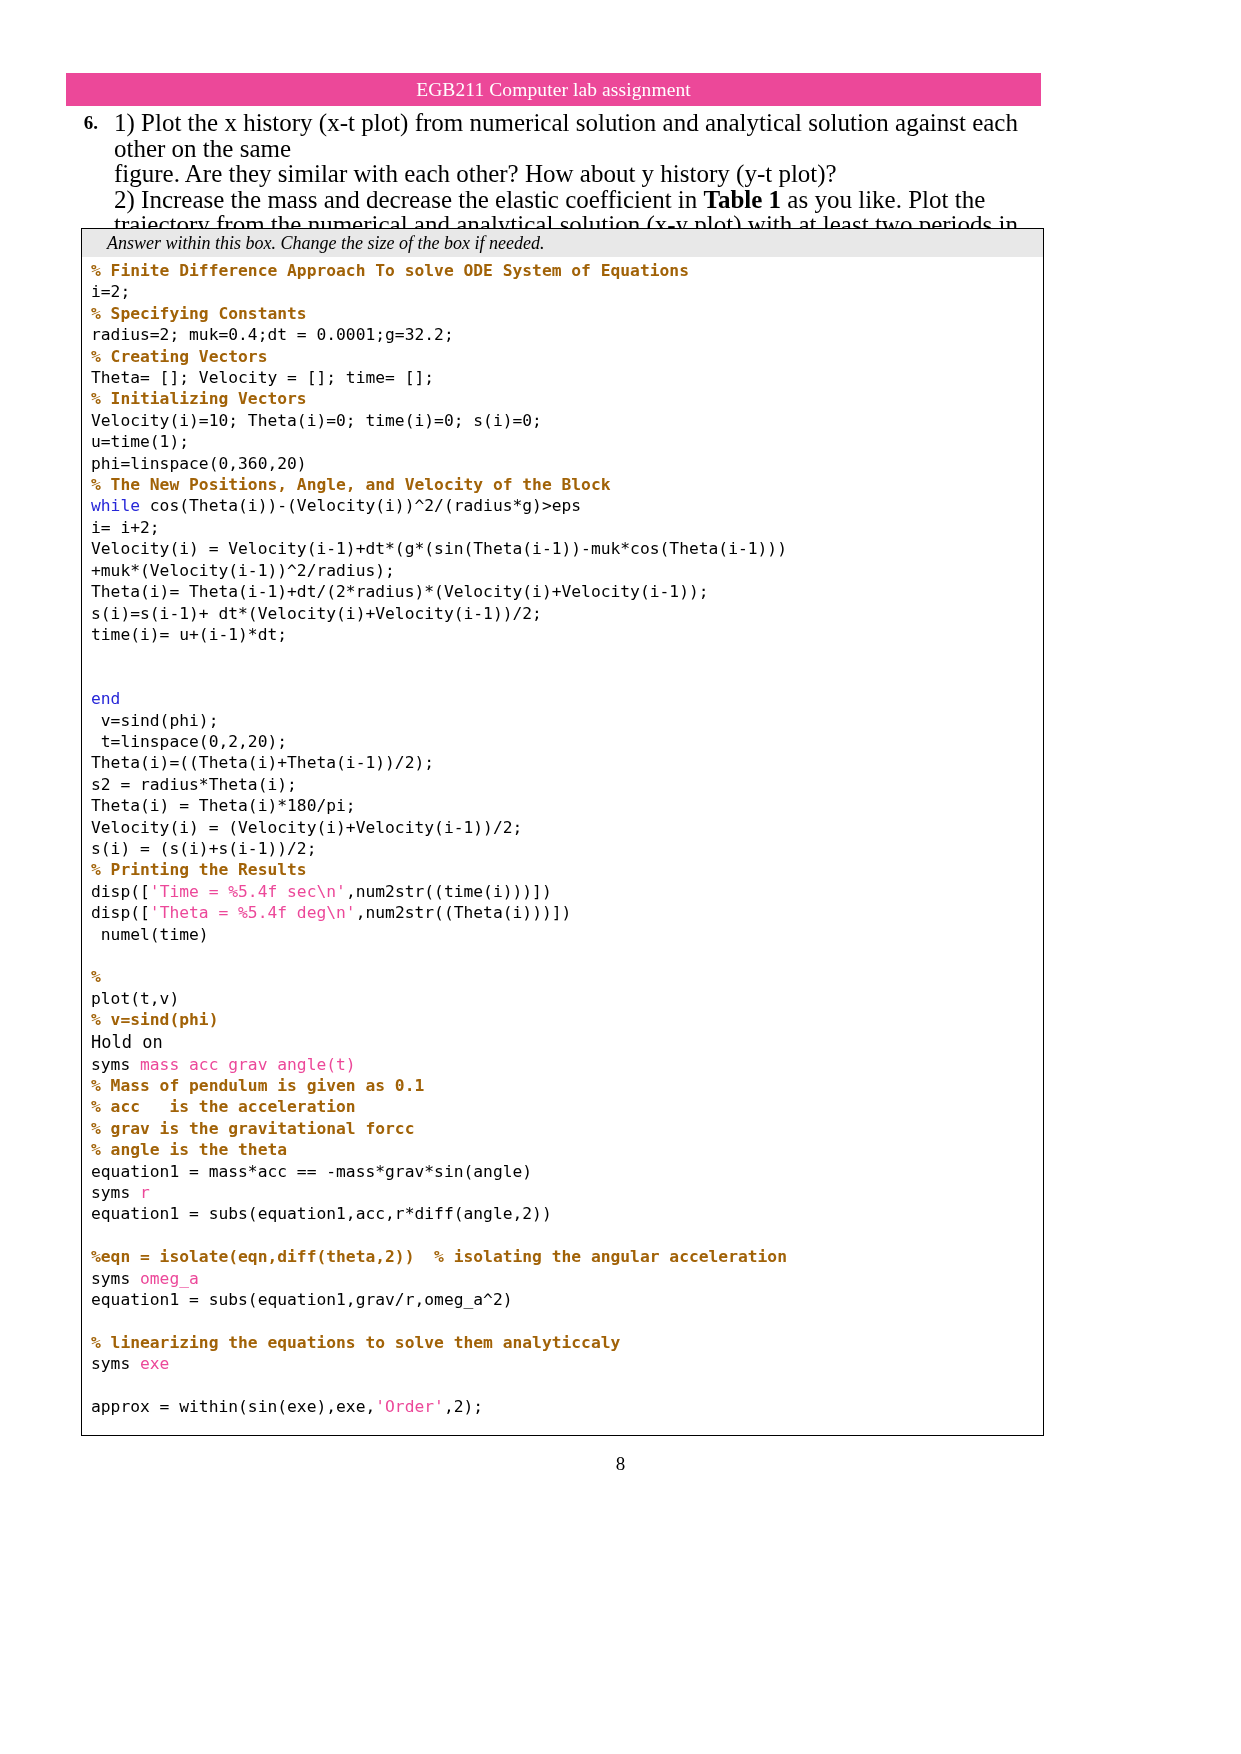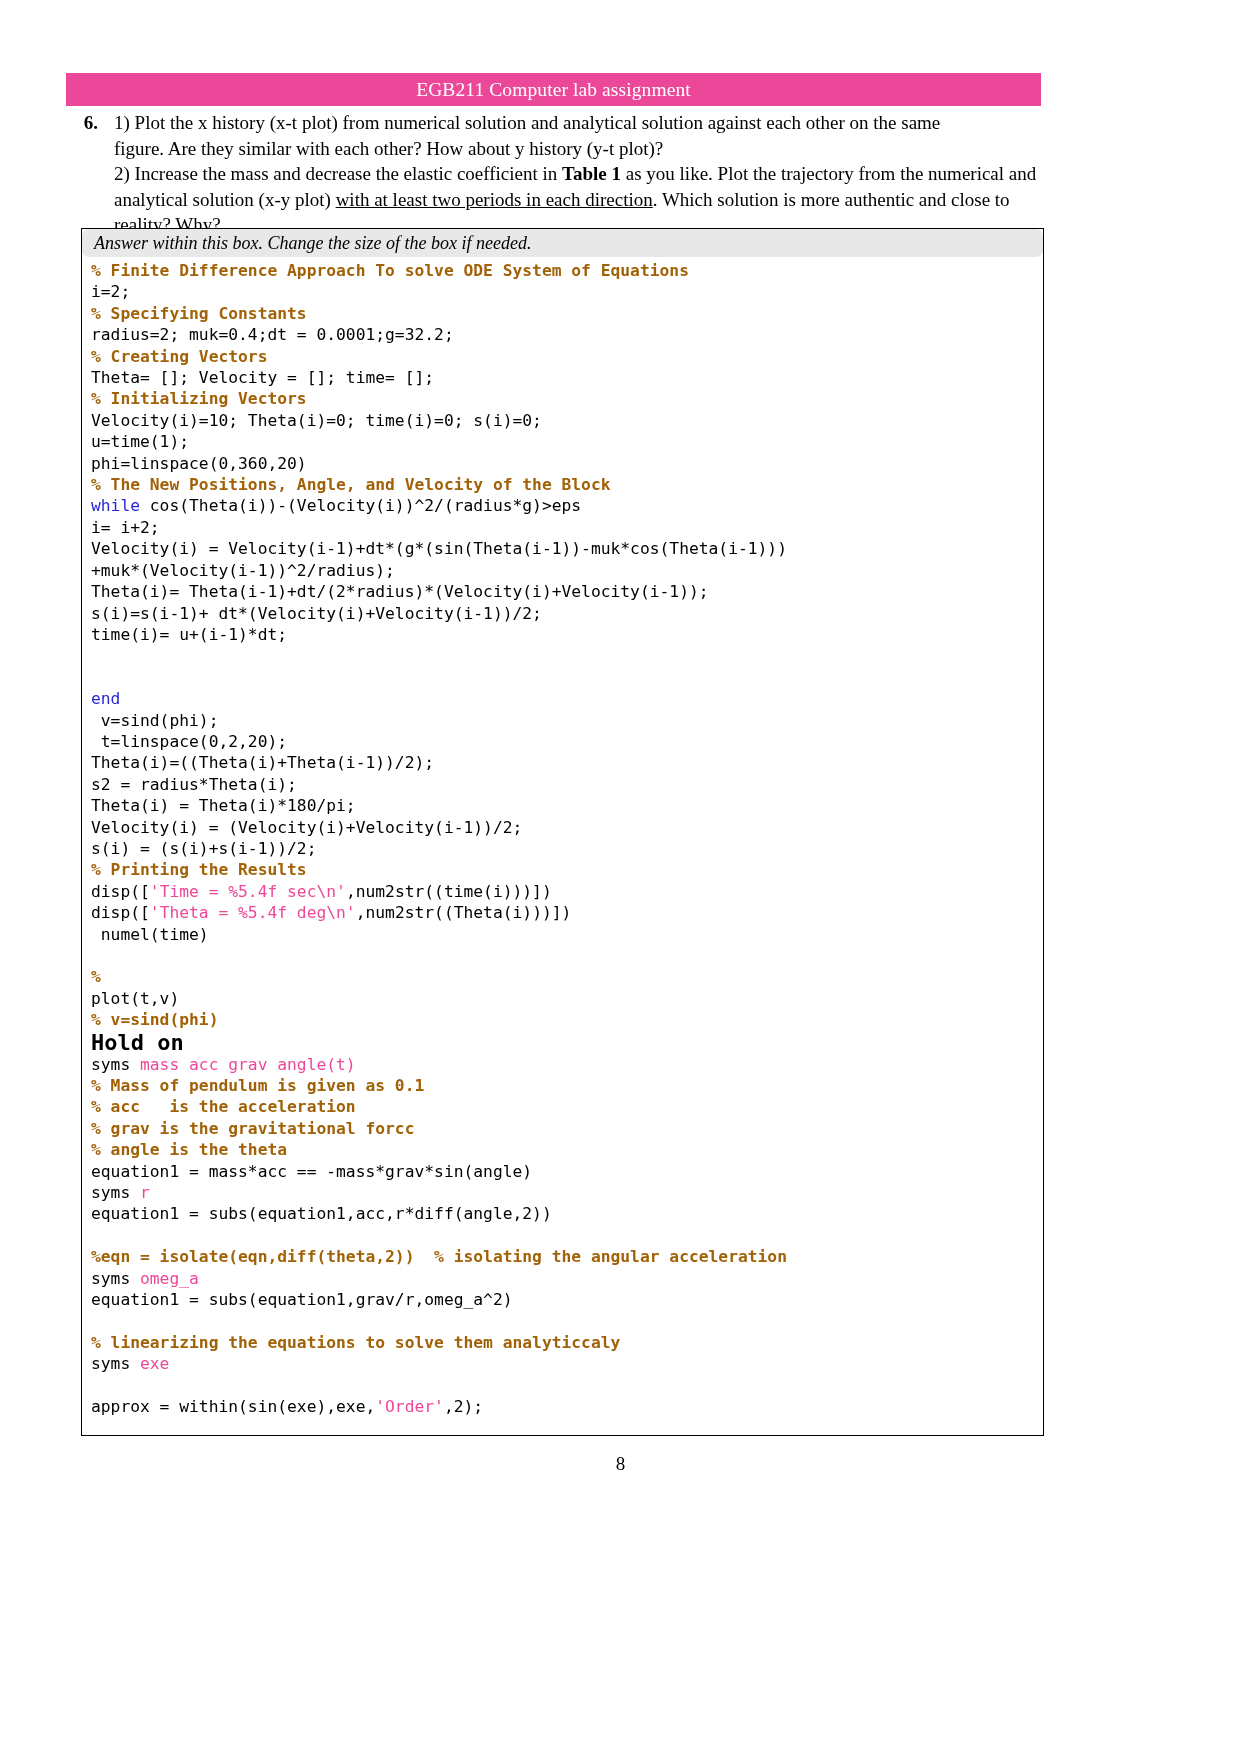--- a/index.html
+++ b/index.html
@@ -57,21 +57,21 @@
     flex: 0 0 48px;
     text-align: right;
     padding-right: 16px;
     box-sizing: border-box;
     font-weight: bold;
     font-size: 19px;
     line-height: 25.5px;
   }
   .q-body {
     flex: 1 1 auto;
-    font-size: 19px;
+    font-size: 25px;
     line-height: 25.5px;
     text-align: left;
   }
   .q-para { margin: 0; }
   .b { font-weight: bold; }
   .u { text-decoration: underline; }
 
   
   .answer-box {
     position: absolute;
@@ -83,40 +83,38 @@
     background: #ffffff;
     box-sizing: border-box;
     overflow: hidden;
   }
   .answer-hint {
     background: #e8e8e8;
     font-family: "Liberation Serif", serif;
     font-style: italic;
     font-size: 18px;
     line-height: 24px;
-    padding: 2px 0 2px 12px;
-    color: #000000;
-    border-radius: 7px;
+    padding: 2px 0 2px 25px;
+    color: #000000;
   }
   .code-area {
     padding: 3px 0 0 9px;
   }
   .code-line {
     font-family: "DejaVu Sans Mono", monospace;
     font-size: 16.3px;
     line-height: 21.4px;
     white-space: pre;
     color: #000000;
     letter-spacing: 0px;
     min-height: 21.4px;
   }
   .code-line.big {
-    font-size: 22px;
+    font-size: 17px;
     line-height: 23px;
-    font-weight: bold;
   }
   .tok-comment { color: #a16207; font-weight: bold; }
   .tok-keyword { color: #2727d8; }
   .tok-string  { color: #ec4899; }
   .tok-plain   { color: #000000; }
 
   
   .page-number {
     position: absolute;
     left: 0;

